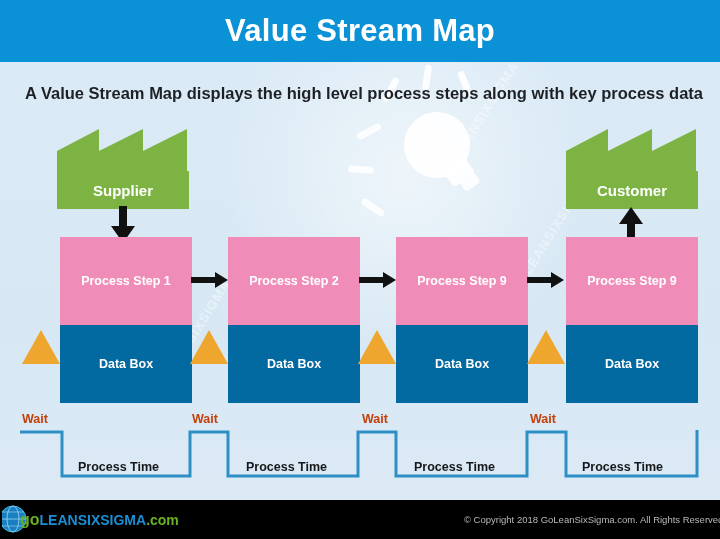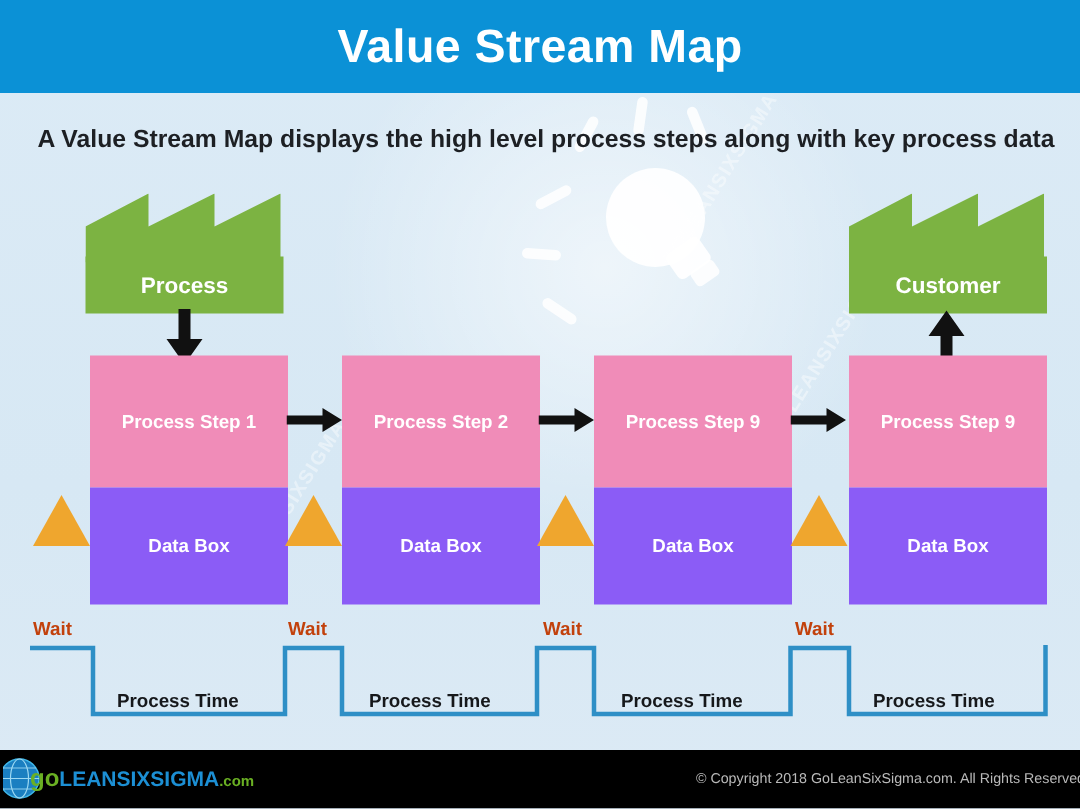--- a/index.html
+++ b/index.html
@@ -170,21 +170,21 @@
   }
   .proc-label {
     color: #ffffff;
     font-size: 12.5px;
     font-weight: 700;
     font-family: "Liberation Sans", sans-serif;
     white-space: nowrap;
   }
   .data-box {
     height: 78px;
-    background: #8b5cf6;
+    background: #0369a1;
     display: flex;
     align-items: center;
     justify-content: center;
   }
   .data-label {
     color: #ffffff;
     font-size: 12.5px;
     font-weight: 700;
     font-family: "Liberation Sans", sans-serif;
     white-space: nowrap;
@@ -254,21 +254,21 @@
     left: 20px;
     top: 11px;
     font-size: 14px;
     font-weight: 700;
     letter-spacing: 0px;
     font-family: "Liberation Sans", sans-serif;
     white-space: nowrap;
   }
   .logo-go { color: #6ab023; font-size: 16px; }
   .logo-mid { color: #1c8fd4; }
-  .logo-dot { color: #6ab023; font-size: 10px; }
+  .logo-dot { color: #6ab023; font-size: 14px; }
   #footer-copyright {
     position: absolute;
     right: -6px;
     top: 14px;
     color: #b9b9b9;
     font-size: 9.5px;
     font-family: "Liberation Sans", sans-serif;
     white-space: nowrap;
   }
 </style>
@@ -300,21 +300,21 @@
     <div id="header-title">Value Stream Map</div>
   </div>
 
   <div id="subtitle">A Value Stream Map displays the high level process steps along with key process data</div>
 
   <div class="factory" id="factory-supplier">
     <svg class="factory-roof" viewBox="0 0 132 46" preserveAspectRatio="none">
       <polygon points="0,46 0,22 42,0 42,22 86,0 86,22 130,0 130,46" fill="#7CB342"></polygon>
     </svg>
     <div class="factory-body">
-      <span class="factory-label">Process</span>
+      <span class="factory-label">Supplier</span>
     </div>
   </div>
   <svg class="flow-arrow-vert" id="arrow-supplier-down" viewBox="0 0 26 38">
     <polygon points="9,0 17,0 17,20 25,20 13,37 1,20 9,20" fill="#111111"></polygon>
   </svg>
 
   <div class="factory" id="factory-customer">
     <svg class="factory-roof" viewBox="0 0 132 46" preserveAspectRatio="none">
       <polygon points="0,46 0,22 42,0 42,22 86,0 86,22 130,0 130,46" fill="#7CB342"></polygon>
     </svg>

